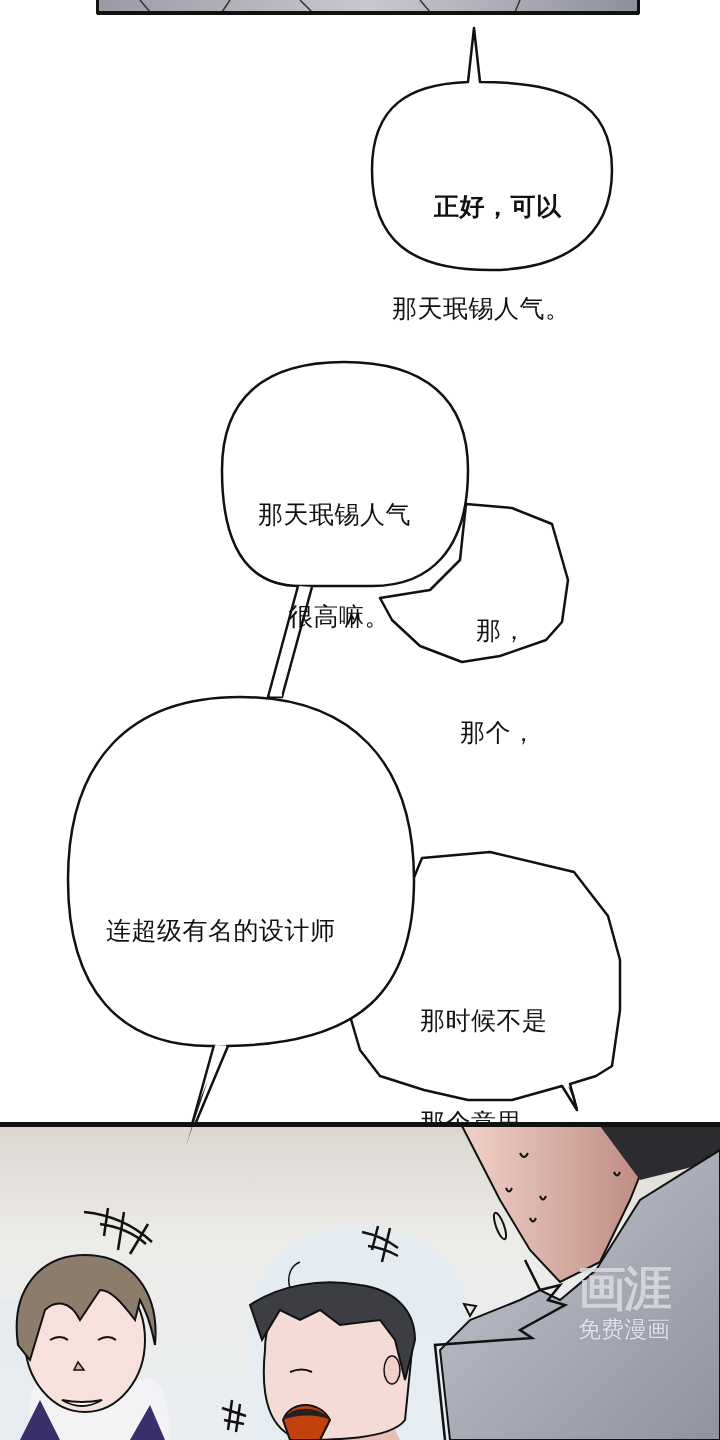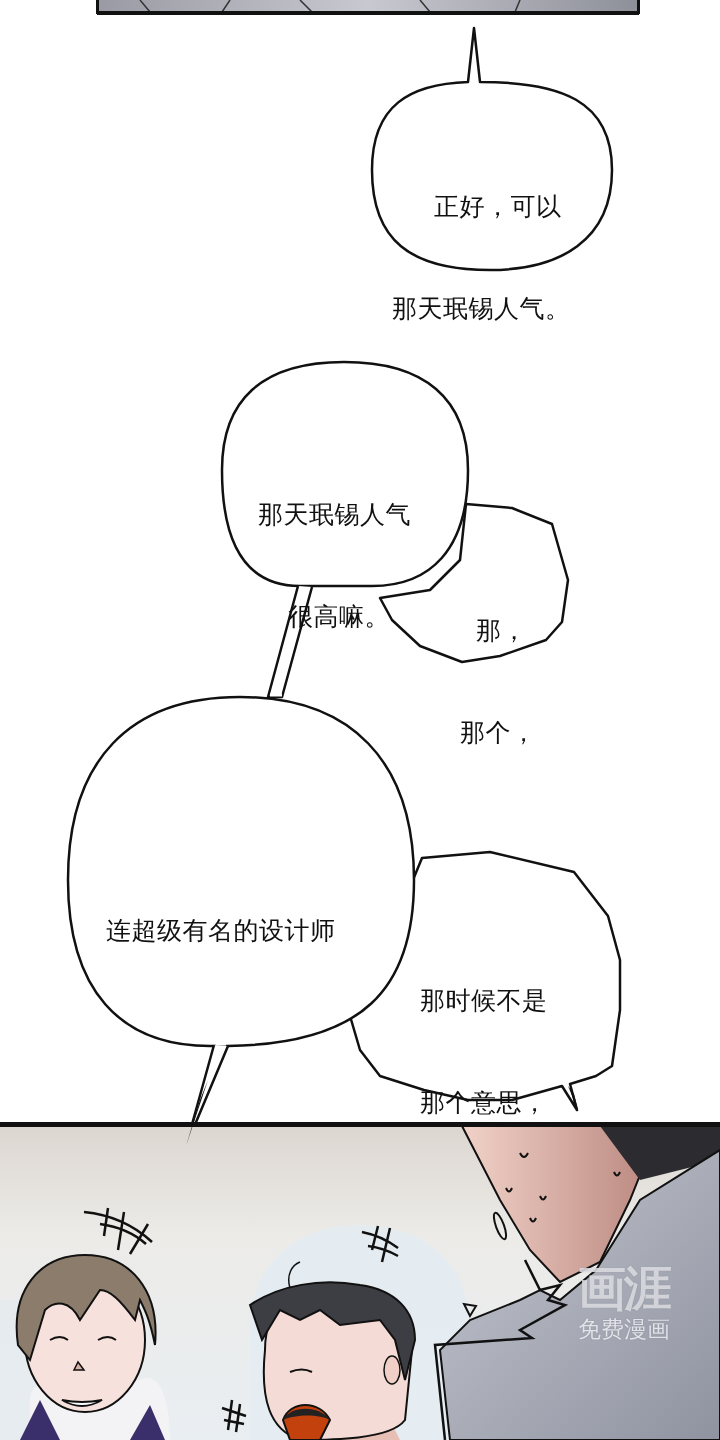--- a/index.html
+++ b/index.html
@@ -70,35 +70,35 @@
       C350 697 414 760 414 880 C414 990 362 1044 228 1046 Z"></path>
 
     <path d="M214 1045 L186 1146 L228 1046" fill="#fff"></path>
   </g>
 
   <path d="M270 695 L282 695" stroke="#fff" stroke-width="3"></path>
   <path d="M216 1044 L226 1044" stroke="#fff" stroke-width="3"></path>
 </svg>
 
 <div class="bubble-text" style="left:392px; top:122px;">
-  <div style="padding-left:42px;">正好，可以</div>
+  <div style="padding-left:42px;font-weight:bold;">正好，可以</div>
   <div>那天珉锡人气。</div>
 </div>
 <div class="bubble-text" style="left:258px; top:430px;">
   <div>那天珉锡人气</div>
   <div style="padding-left:30px;">很高嘛。</div>
 </div>
 <div class="bubble-text" style="left:460px; top:546px;">
   <div style="padding-left:16px;">那，</div>
   <div>那个，</div>
 </div>
 <div class="bubble-text" style="left:106px; top:846px;">
   <div>连超级有名的设计师</div>
 </div>
-<div class="bubble-text" style="left:420px; top:916px;">
+<div class="bubble-text" style="left:420px; top:936px;">
   <div>那时候不是</div>
   <div>那个意思，</div>
 </div>
 
 <svg class="layer" viewBox="0 0 720 1440">
   <rect x="0" y="1125" width="720" height="315" fill="url(#wall)"></rect>
 
   <path d="M250 1440 L250 1330 C250 1260 300 1225 360 1225 C420 1225 470 1260 470 1330 L470 1440 Z" fill="#e3ecf2" opacity="0.8"></path>
   <rect x="0" y="1300" width="60" height="140" fill="#e4ebf0" opacity="0.7"></rect>
 

